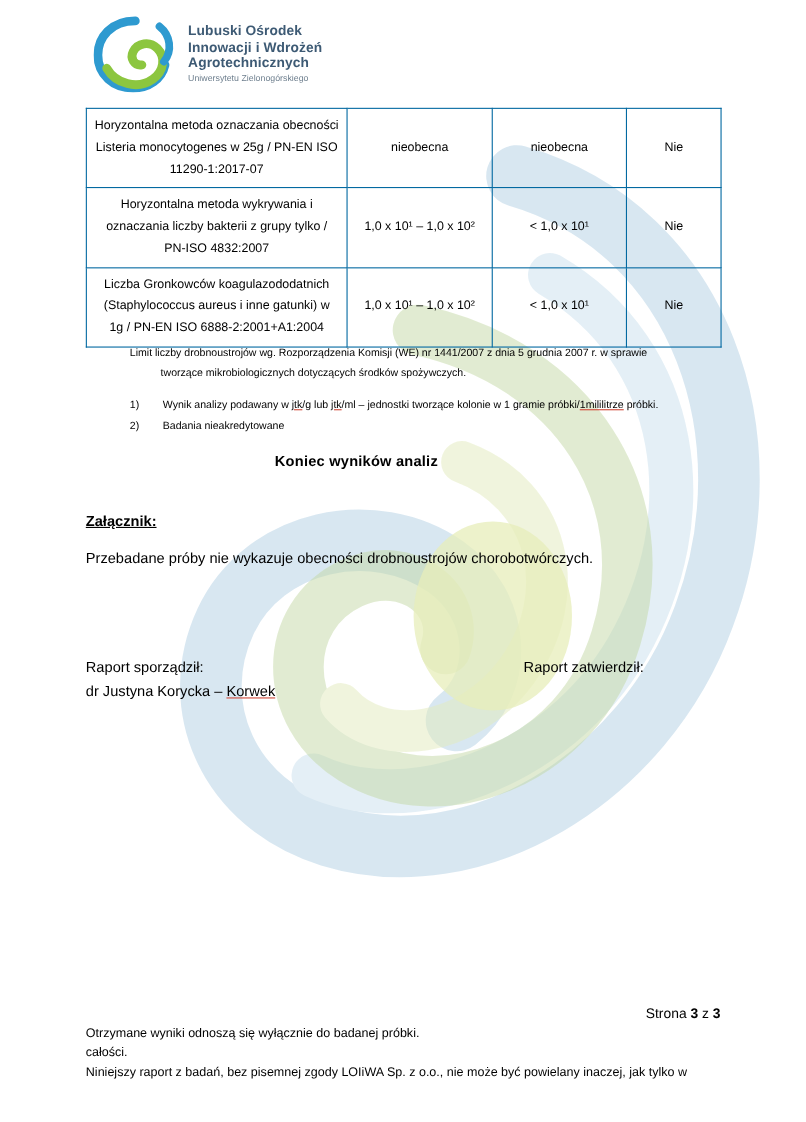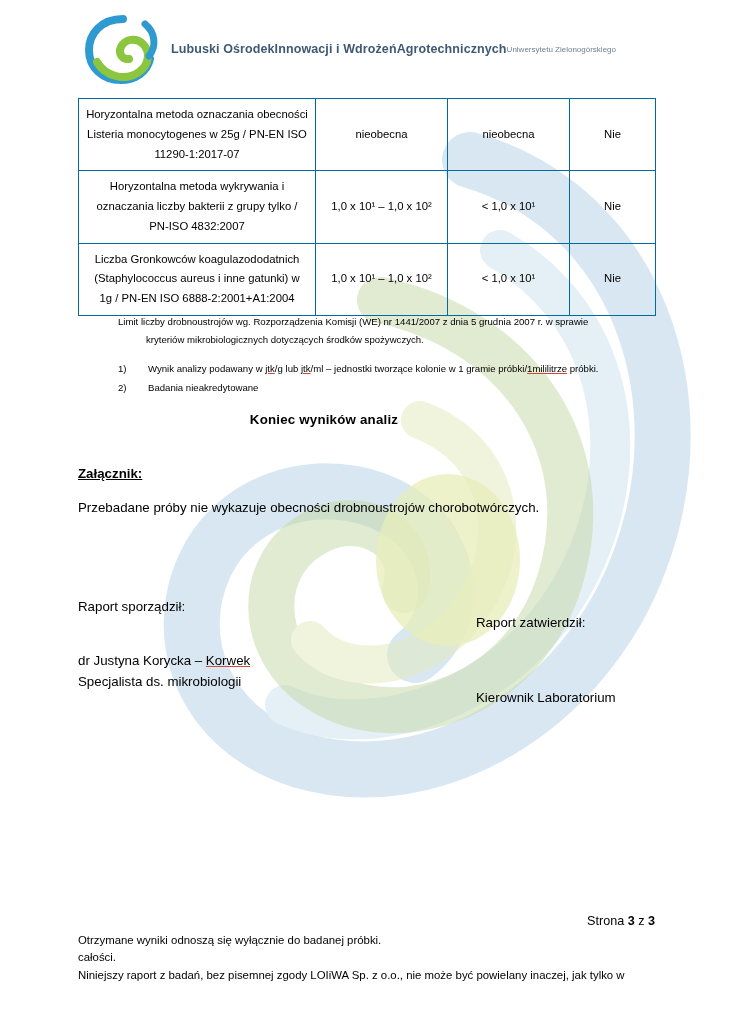--- a/index.html
+++ b/index.html
@@ -42,21 +42,21 @@
     gap: 10px;
   }
   .logo-mark {
     width: 76px;
     height: 70px;
     position: relative;
     flex: 0 0 auto;
   }
   .logo-text {
     display: flex;
-    flex-direction: row;
+    flex-direction: column;
     justify-content: center;
     line-height: 1.15;
   }
   .logo-line {
     font-size: 12.5px;
     color: #3d5a74;
     font-weight: 600;
     letter-spacing: .1px;
     white-space: nowrap;
   }
@@ -156,21 +156,21 @@
     top: 596px;
     left: 78px;
     width: 580px;
     font-size: 13.3px;
   }
   .sig-row {
     display: flex;
     line-height: 1.62;
   }
   .sig-left  { width: 398px; flex: 0 0 398px; }
-  .sig-right { flex: 1 1 auto; margin-top: 16px; }
+  .sig-right { flex: 1 1 auto; }
 
   
   .page-num {
     position: absolute;
     right: 78px;
     top: 914px;
     font-size: 12.6px;
   }
   .page-num b { font-weight: bold; }
 
@@ -252,21 +252,21 @@
         </td>
         <td>1,0 x 10¹ – 1,0 x 10²</td>
         <td>&lt; 1,0 x 10¹</td>
         <td>Nie</td>
       </tr>
     </tbody>
   </table>
 
   <div class="note-block">
     <div class="note-line">Limit liczby drobnoustrojów wg. Rozporządzenia Komisji (WE) nr 1441/2007 z dnia 5 grudnia 2007 r. w sprawie</div>
-    <div class="note-line note-center">kryteriów mikrobiologicznych dotyczących środków spożywczych.</div>
+    <div class="note-line note-center">tworzące mikrobiologicznych dotyczących środków spożywczych.</div>
   </div>
 
   <div class="numlist">
     <div class="numrow">
       <span class="idx">1)</span>
       <span><span>Wynik analizy podawany w </span><span class="u-red">jtk</span><span>/g lub </span><span class="u-red">jtk</span><span>/ml – jednostki tworzące kolonie w 1 gramie próbki/</span><span class="u-red">1mililitrze</span><span> próbki.</span></span>
     </div>
     <div class="numrow">
       <span class="idx">2)</span>
       <span>Badania nieakredytowane</span>
@@ -279,24 +279,20 @@
   <div class="attach-body">Przebadane próby nie wykazuje obecności drobnoustrojów chorobotwórczych.</div>
 
   <div class="sig">
     <div class="sig-row">
       <span class="sig-left"><span>Raport sporządził:</span></span>
       <span class="sig-right">Raport zatwierdził:</span>
     </div>
     <div class="sig-row">
       <span class="sig-right"><span>dr Justyna Korycka – </span><span class="u-red">Korwek</span></span>
     </div>
-    <div class="sig-row">
-      <span class="sig-left">Specjalista ds. mikrobiologii</span>
-      <span class="sig-right">Kierownik Laboratorium</span>
-    </div>
   </div>
 
   <div class="page-num"><span>Strona </span><b>3</b><span> z </span><b>3</b></div>
 
   <div class="footer">
     <div>Otrzymane wyniki odnoszą się wyłącznie do badanej próbki.</div>
     <div>całości.</div>
     <div>Niniejszy raport z badań, bez pisemnej zgody LOIiWA Sp. z o.o., nie może być powielany inaczej, jak tylko w</div>
   </div>
 

